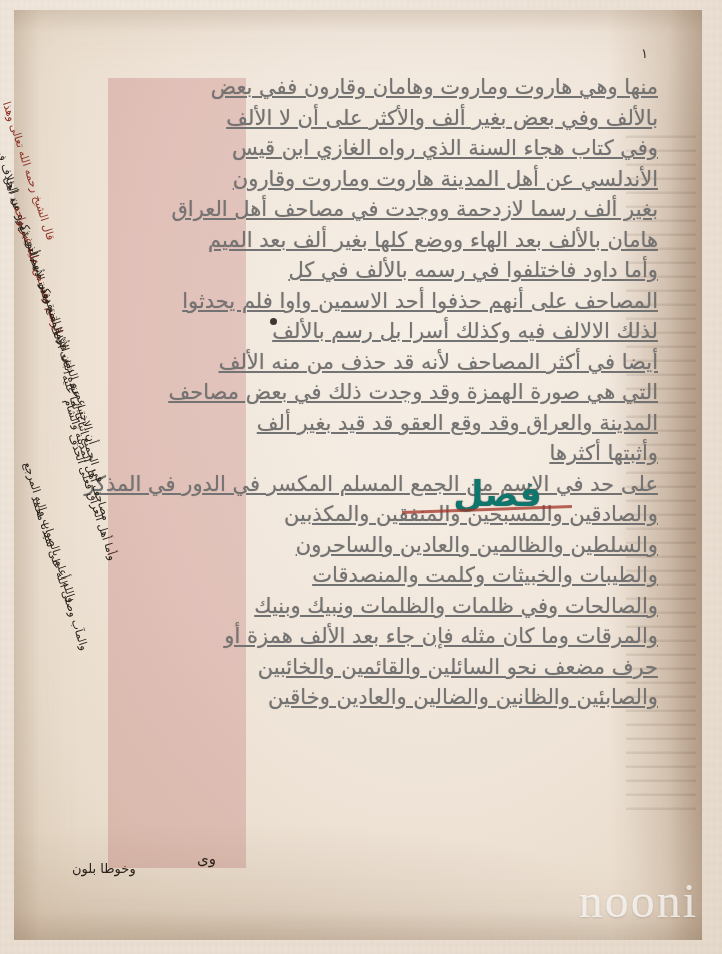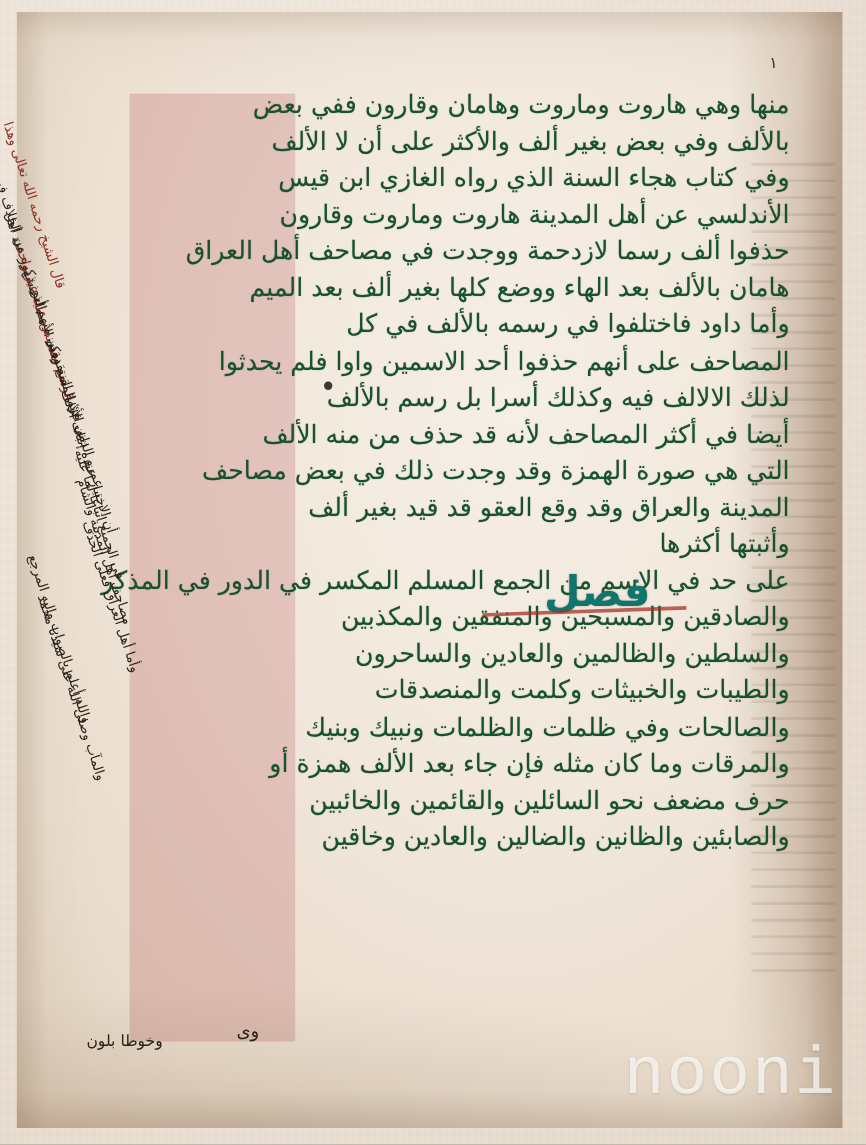--- a/index.html
+++ b/index.html
@@ -90,26 +90,27 @@
   .textblock {
     position: absolute;
     left: 140px;
     top: 72px;
     width: 518px;
     direction: rtl;
     text-align: right;
     font-family: "DejaVu Sans", sans-serif;
   }
   .line {
-    color: #14532d;
+    color: #737373;
     font-size: 21px;
     line-height: 30.5px;
     white-space: nowrap;
     letter-spacing: 0px;
     text-shadow: 0 0 1px rgba(40,25,15,0.35);
+    text-decoration: underline;
   }
 
   
   .rubric-heading {
     position: absolute;
     right: 180px;
     top: 474px;
     color: #0f766e;
     font-size: 35px;
     font-weight: bold;
@@ -173,24 +174,24 @@
     color: #2a211a;
     direction: rtl;
     margin-left: 39px;
   }
 
   
   .watermark {
     position: absolute;
     right: 24px;
     bottom: 26px;
-    font-size: 56px;
+    font-size: 48px;
     letter-spacing: 2px;
     color: rgba(255,255,255,0.72);
-    font-family: Liberation Mono, monospace;
+    font-family: Liberation Serif, serif;
     user-select: none;
     pointer-events: none;
     text-shadow: 0 1px 2px rgba(120,100,85,0.25);
   }
 
   
   .showthrough {
     position: absolute;
     right: 6px;
     top: 120px;
@@ -226,21 +227,21 @@
 
   <div class="highlight-band"></div>
 
   <div class="folio">١</div>
 
   <div class="textblock">
     <div class="line">منها وهي هاروت وماروت وهامان وقارون ففي بعض</div>
     <div class="line">بالألف وفي بعض بغير ألف والأكثر على أن لا الألف</div>
     <div class="line">وفي كتاب هجاء السنة الذي رواه الغازي ابن قيس</div>
     <div class="line">الأندلسي عن أهل المدينة هاروت وماروت وقارون</div>
-    <div class="line">حذفوا ألف رسما لازدحمة ووجدت في مصاحف أهل العراق</div>
+    <div class="line">بغير ألف رسما لازدحمة ووجدت في مصاحف أهل العراق</div>
     <div class="line">هامان بالألف بعد الهاء ووضع كلها بغير ألف بعد الميم</div>
     <div class="line">وأما داود فاختلفوا في رسمه بالألف في كل</div>
     <div class="line">المصاحف على أنهم حذفوا أحد الاسمين واوا فلم يحدثوا</div>
     <div class="line">لذلك الالالف فيه وكذلك أسرا بل رسم بالألف</div>
     <div class="line">أيضا في أكثر المصاحف لأنه قد حذف من منه الألف</div>
     <div class="line">التي هي صورة الهمزة وقد وجدت ذلك في بعض مصاحف</div>
     <div class="line">المدينة والعراق وقد وقع العقو قد قيد بغير ألف</div>
     <div class="line">وأثبتها أكثرها</div>
     <div class="line">على حد في الاسم من الجمع المسلم المكسر في الدور في المذكر</div>
     <div class="line">والصادقين والمسبحين والمنفقين والمكذبين</div>

